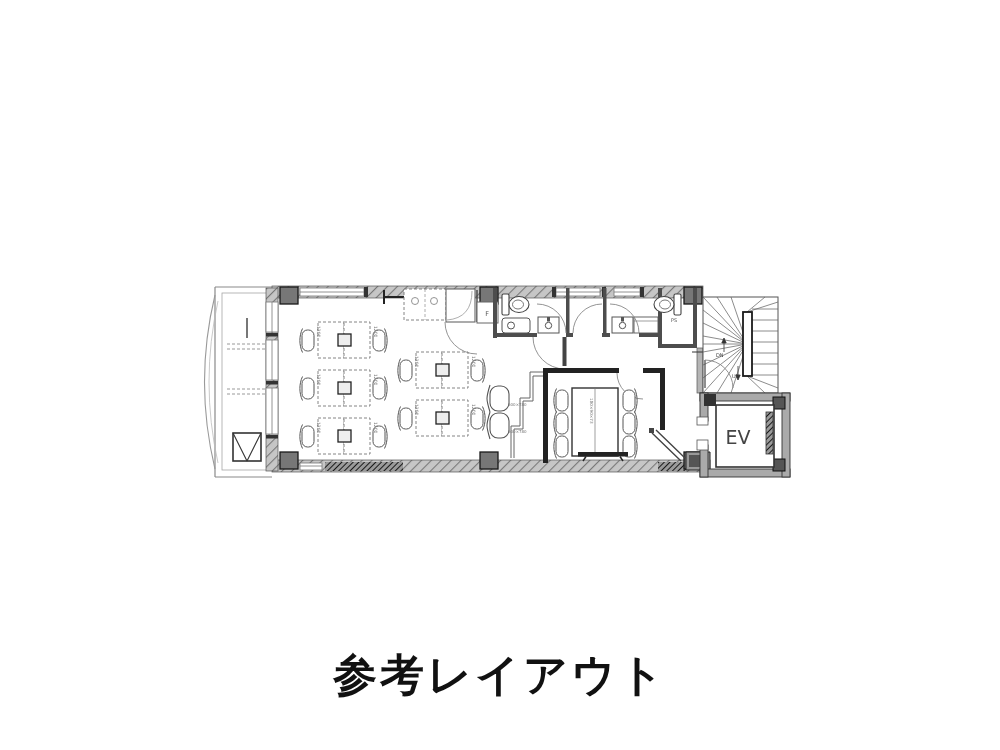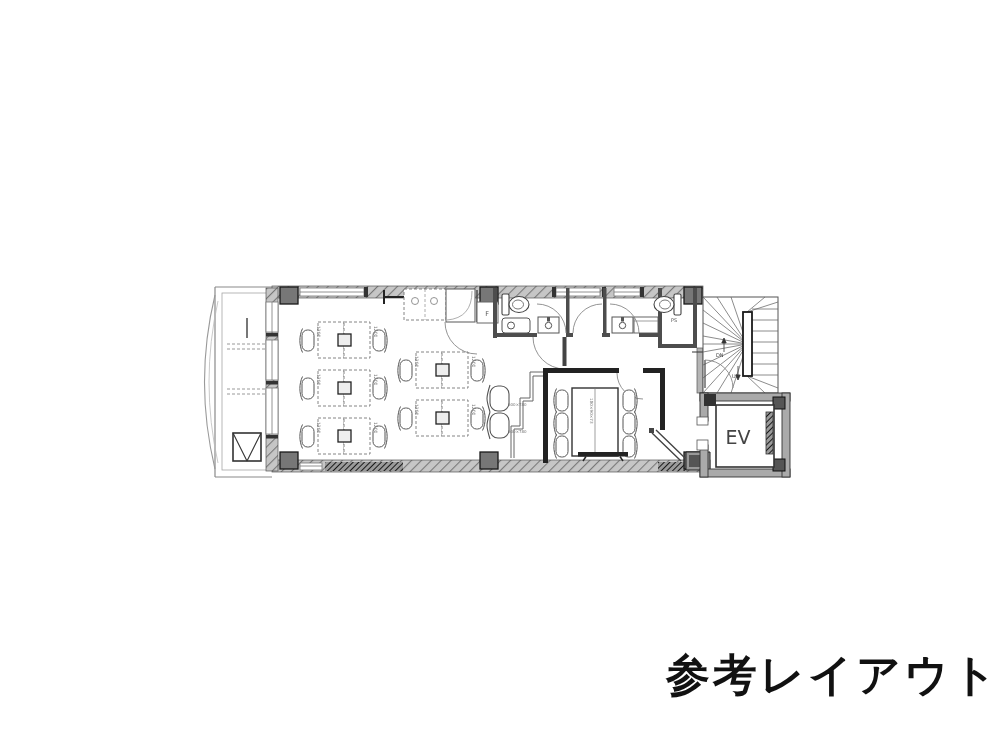--- a/index.html
+++ b/index.html
@@ -1,19 +1,19 @@
 <!DOCTYPE html>
 <html><head>
 <meta charset="utf-8">
 <style>
   html,body{margin:0;padding:0;background:#fff;width:1000px;height:750px;overflow:hidden;
     font-family:"DejaVu Sans","Liberation Sans",sans-serif;}
   .page{position:relative;width:1000px;height:750px;background:#ffffff;}
   svg{position:absolute;left:0;top:0;}
-  .plan-title{position:absolute;left:0;right:0;top:646px;text-align:right;
+  .plan-title{position:absolute;left:0;right:0;top:646px;text-align:center;
     font-size:44px;font-weight:700;letter-spacing:3px;color:#111;
     font-family:"DejaVu Sans","Liberation Sans",sans-serif;}
   text{font-family:"DejaVu Sans","Liberation Sans",sans-serif;}
 </style>
 </head>
 <body>
 
 <div class="page">
 
 <svg width="1000" height="750" viewBox="0 0 1000 750">

